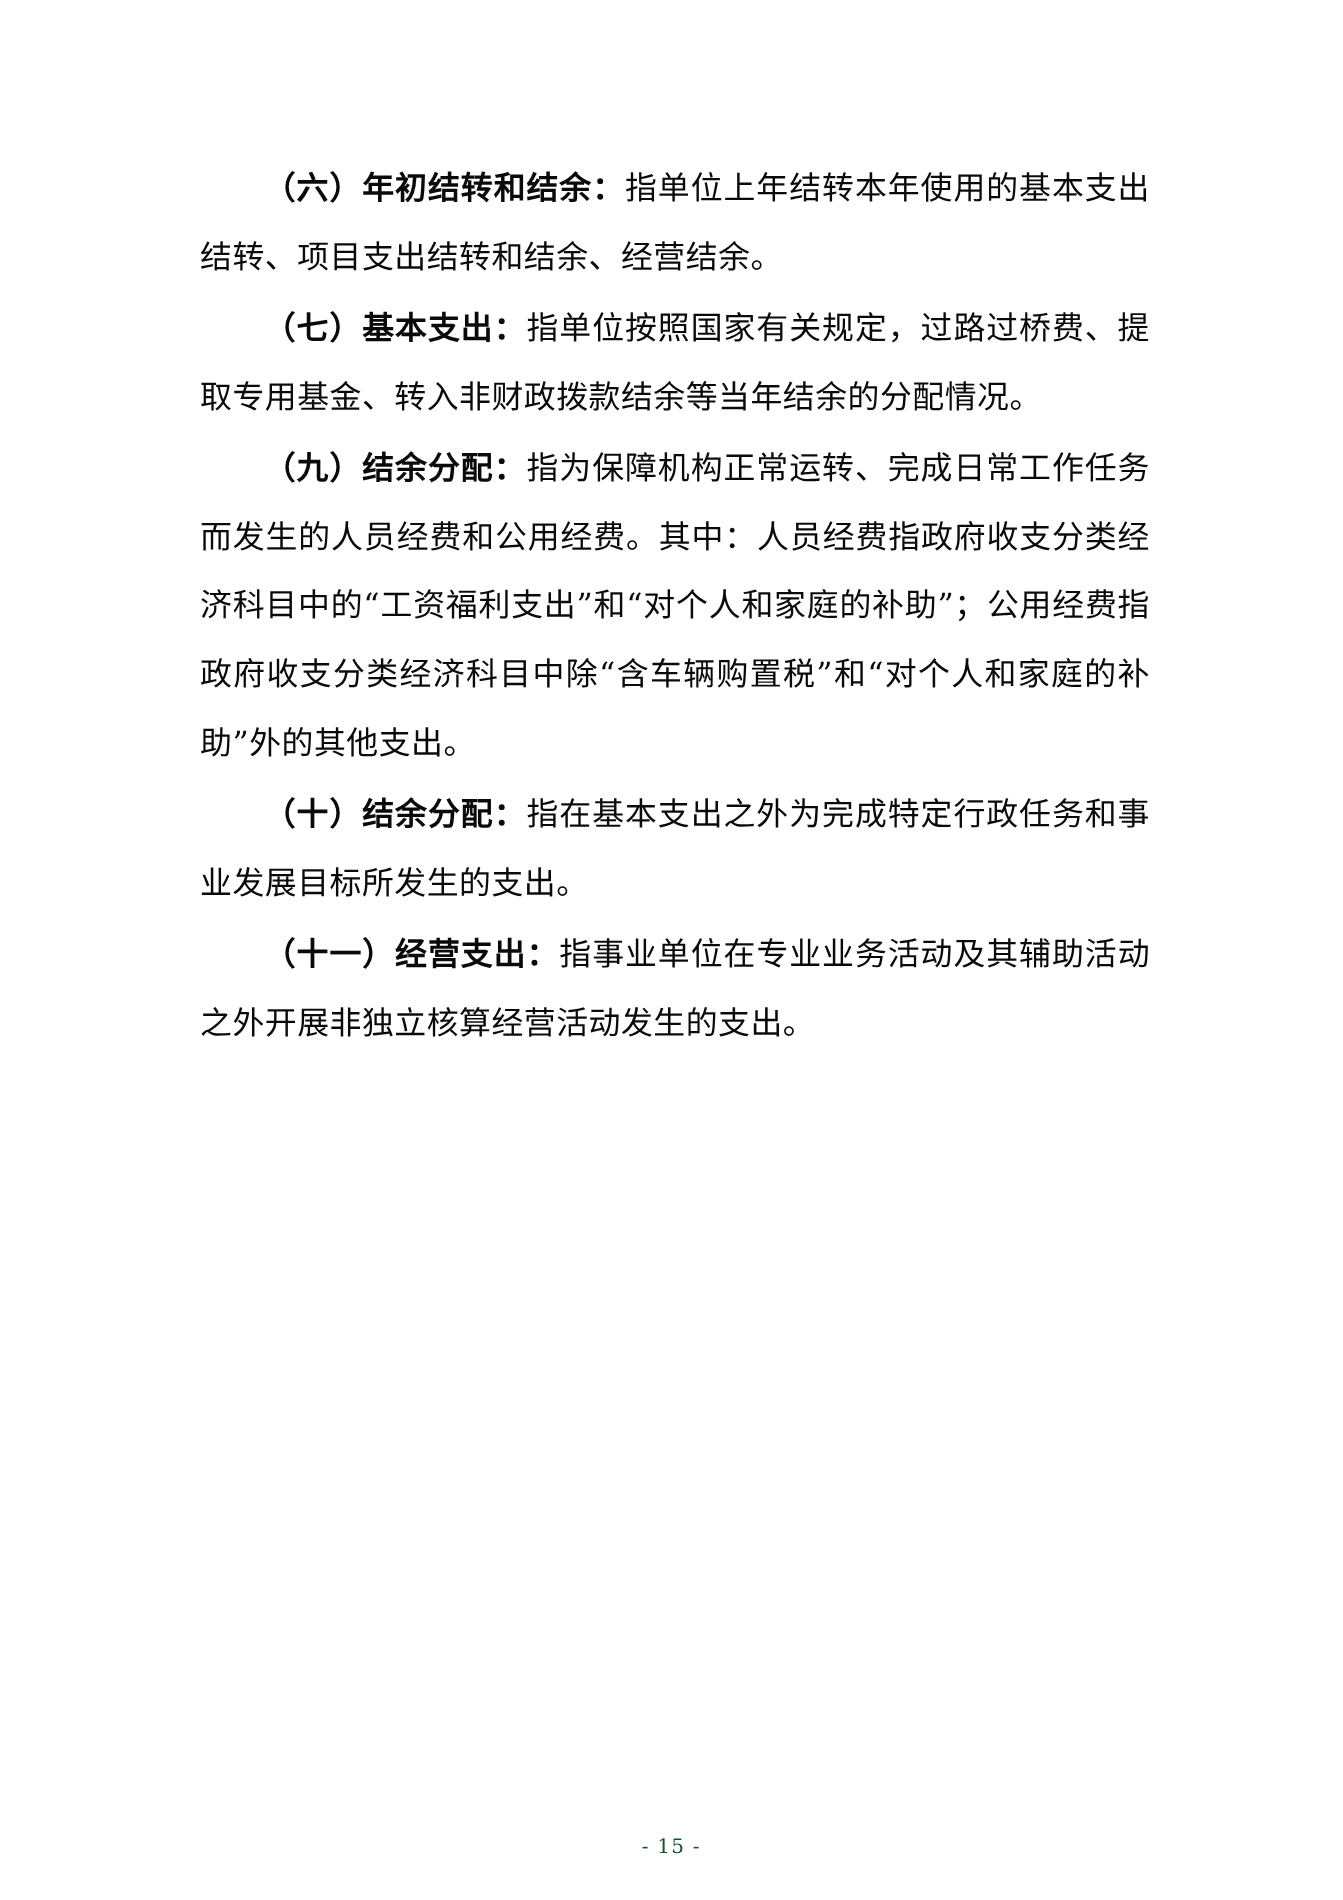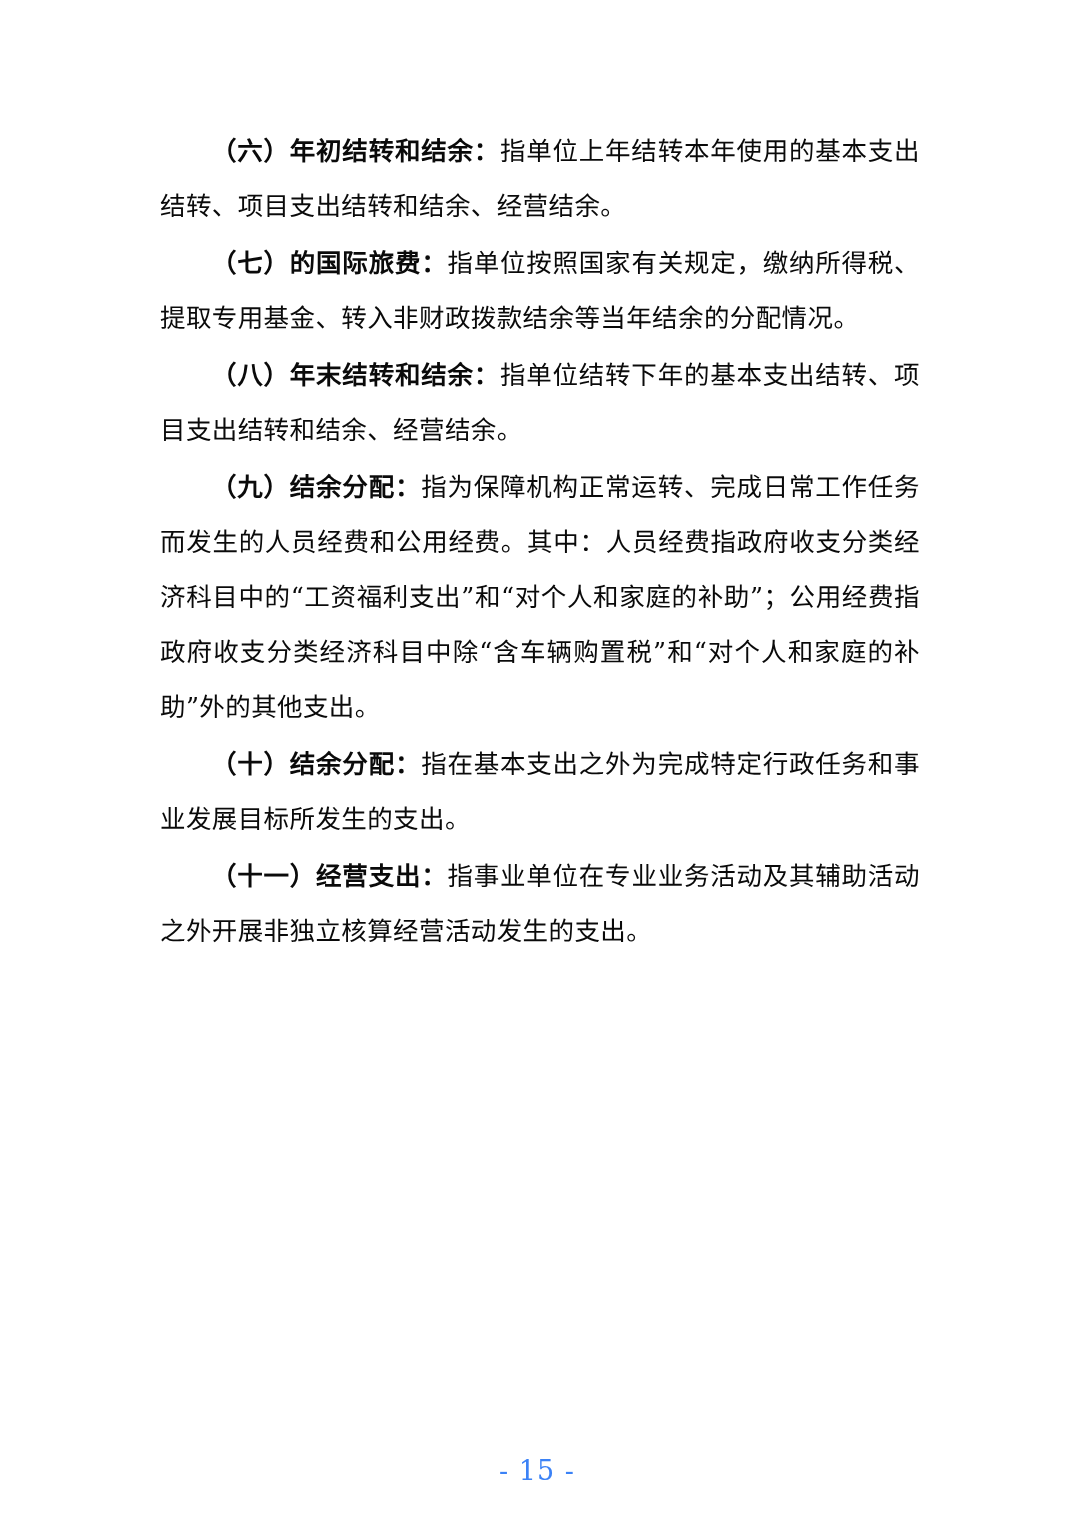--- a/index.html
+++ b/index.html
@@ -36,42 +36,39 @@
   .para .lead {
     font-weight: bold;
   }
   .footer {
     position: absolute;
     left: 0;
     right: 0;
     bottom: 38px;
     text-align: center;
     font-family: "DejaVu Serif", "Liberation Serif", serif;
-    font-size: 27px;
-    color: #3b82f6;
+    font-size: 16px;
+    color: #14532d;
     letter-spacing: 1px;
   }
 </style>
 </head>
 <body>
 
 <div class="page">
   <div class="content">
 
     <p class="para">
       <span class="lead">（六）年初结转和结余：</span><span>指单位上年结转本年使用的基本支出结转、项目支出结转和结余、经营结余。</span>
     </p>
 
     <p class="para">
-      <span class="lead">（七）的国际旅费：</span><span>指单位按照国家有关规定，缴纳所得税、提取专用基金、转入非财政拨款结余等当年结余的分配情况。</span>
+      <span class="lead">（七）基本支出：</span><span>指单位按照国家有关规定，过路过桥费、提取专用基金、转入非财政拨款结余等当年结余的分配情况。</span>
     </p>
 
-    <p class="para">
-      <span class="lead">（八）年末结转和结余：</span><span>指单位结转下年的基本支出结转、项目支出结转和结余、经营结余。</span>
-    </p>
 
     <p class="para">
       <span class="lead">（九）结余分配：</span><span>指为保障机构正常运转、完成日常工作任务而发生的人员经费和公用经费。其中：人员经费指政府收支分类经济科目中的“工资福利支出”和“对个人和家庭的补助”；公用经费指政府收支分类经济科目中除“含车辆购置税”和“对个人和家庭的补助”外的其他支出。</span>
     </p>
 
     <p class="para">
       <span class="lead">（十）结余分配：</span><span>指在基本支出之外为完成特定行政任务和事业发展目标所发生的支出。</span>
     </p>
 
     <p class="para">

